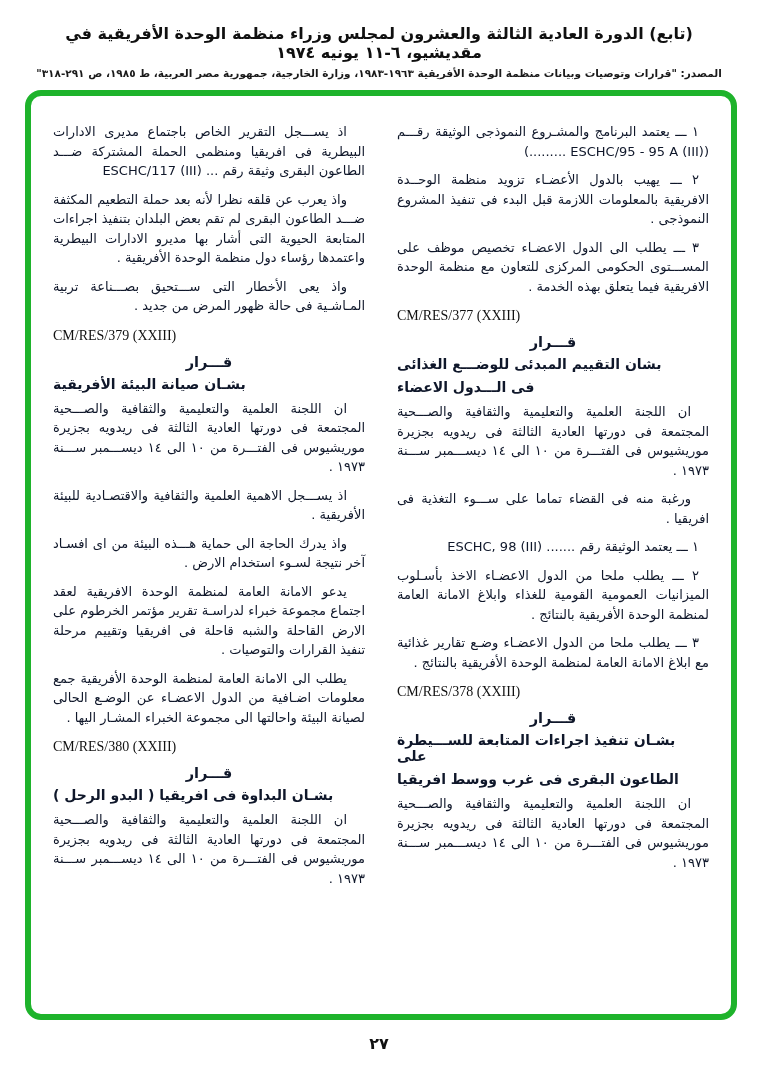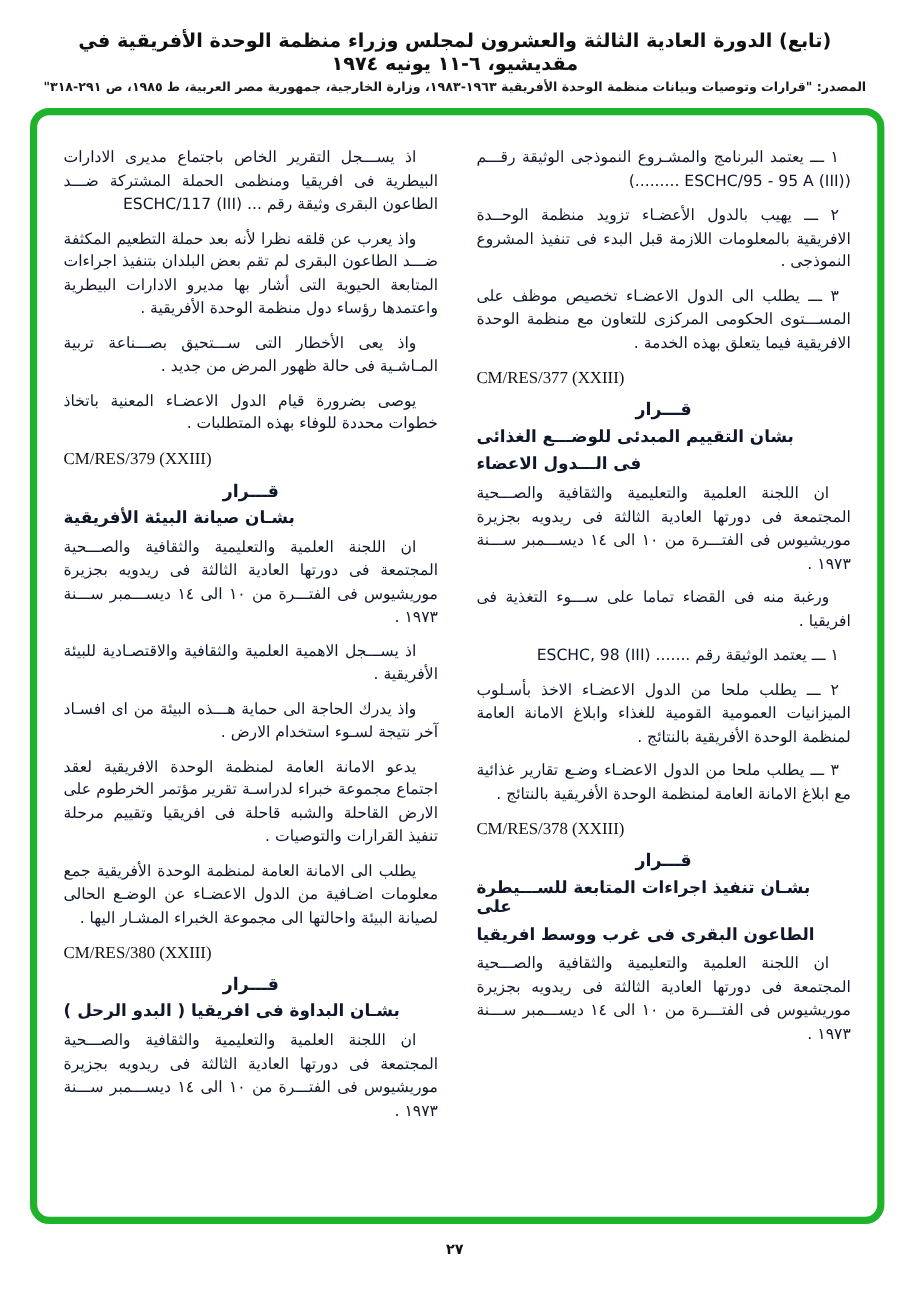--- a/index.html
+++ b/index.html
@@ -95,21 +95,21 @@
     margin: 0 0 7px 0;
   }
   
   .footer {
     position: absolute;
     top: 1034px;
     left: 0;
     width: 100%;
     text-align: center;
     font-weight: bold;
-    font-size: 12px;
+    font-size: 16px;
     color: #101010;
   }
 </style>
 </head>
 <body>
 
 <div class="page">
 
   <div class="header">
     <div class="header-line">(تابع) الدورة العادية الثالثة والعشرون لمجلس وزراء منظمة الوحدة الأفريقية في مقديشيو، ٦-١١ يونيه ١٩٧٤</div>
@@ -134,21 +134,20 @@
           <div class="blk code">CM/RES/378 (XXIII)</div>
           <p class="blk heading">قـــرار</p>
           <p class="blk subtitle">بشـان تنفيذ اجراءات المتابعة للســـيطرة على</p>
           <p class="blk subtitle">الطاعون البقرى فى غرب ووسط افريقيا</p>
           <p class="blk paragraph">ان اللجنة العلمية والتعليمية والثقافية والصـــحية المجتمعة فى دورتها العادية الثالثة فى ريدويه بجزيرة موريشيوس فى الفتـــرة من ١٠ الى ١٤ ديســـمبر ســـنة ١٩٧٣ .</p>
         </div>
       <div class="col">
           <p class="blk paragraph">اذ يســـجل التقرير الخاص باجتماع مديرى الادارات البيطرية فى افريقيا ومنظمى الحملة المشتركة ضـــد الطاعون البقرى وثيقة رقم ... ESCHC/117 (III)</p>
           <p class="blk paragraph">واذ يعرب عن قلقه نظرا لأنه بعد حملة التطعيم المكثفة ضـــد الطاعون البقرى لم تقم بعض البلدان بتنفيذ اجراءات المتابعة الحيوية التى أشار بها مديرو الادارات البيطرية واعتمدها رؤساء دول منظمة الوحدة الأفريقية .</p>
           <p class="blk paragraph">واذ يعى الأخطار التى ســـتحيق بصـــناعة تربية المـاشـية فى حالة ظهور المرض من جديد .</p>
-          <p class="blk paragraph">يوصى بضرورة قيام الدول الاعضـاء المعنية باتخاذ خطوات محددة للوفاء بهذه المتطلبات .</p>
           <div class="blk code">CM/RES/379 (XXIII)</div>
           <p class="blk heading">قـــرار</p>
           <p class="blk subtitle">بشـان صيانة البيئة الأفريقية</p>
           <p class="blk paragraph">ان اللجنة العلمية والتعليمية والثقافية والصـــحية المجتمعة فى دورتها العادية الثالثة فى ريدويه بجزيرة موريشيوس فى الفتـــرة من ١٠ الى ١٤ ديســـمبر ســـنة ١٩٧٣ .</p>
           <p class="blk paragraph">اذ يســـجل الاهمية العلمية والثقافية والاقتصـادية للبيئة الأفريقية .</p>
           <p class="blk paragraph">واذ يدرك الحاجة الى حماية هـــذه البيئة من اى افسـاد آخر نتيجة لسـوء استخدام الارض .</p>
           <p class="blk paragraph">يدعو الامانة العامة لمنظمة الوحدة الافريقية لعقد اجتماع مجموعة خبراء لدراسـة تقرير مؤتمر الخرطوم على الارض القاحلة والشبه قاحلة فى افريقيا وتقييم مرحلة تنفيذ القرارات والتوصيات .</p>
           <p class="blk paragraph">يطلب الى الامانة العامة لمنظمة الوحدة الأفريقية جمع معلومات اضـافية من الدول الاعضـاء عن الوضـع الحالى لصيانة البيئة واحالتها الى مجموعة الخبراء المشـار اليها .</p>
           <div class="blk code">CM/RES/380 (XXIII)</div>
           <p class="blk heading">قـــرار</p>

